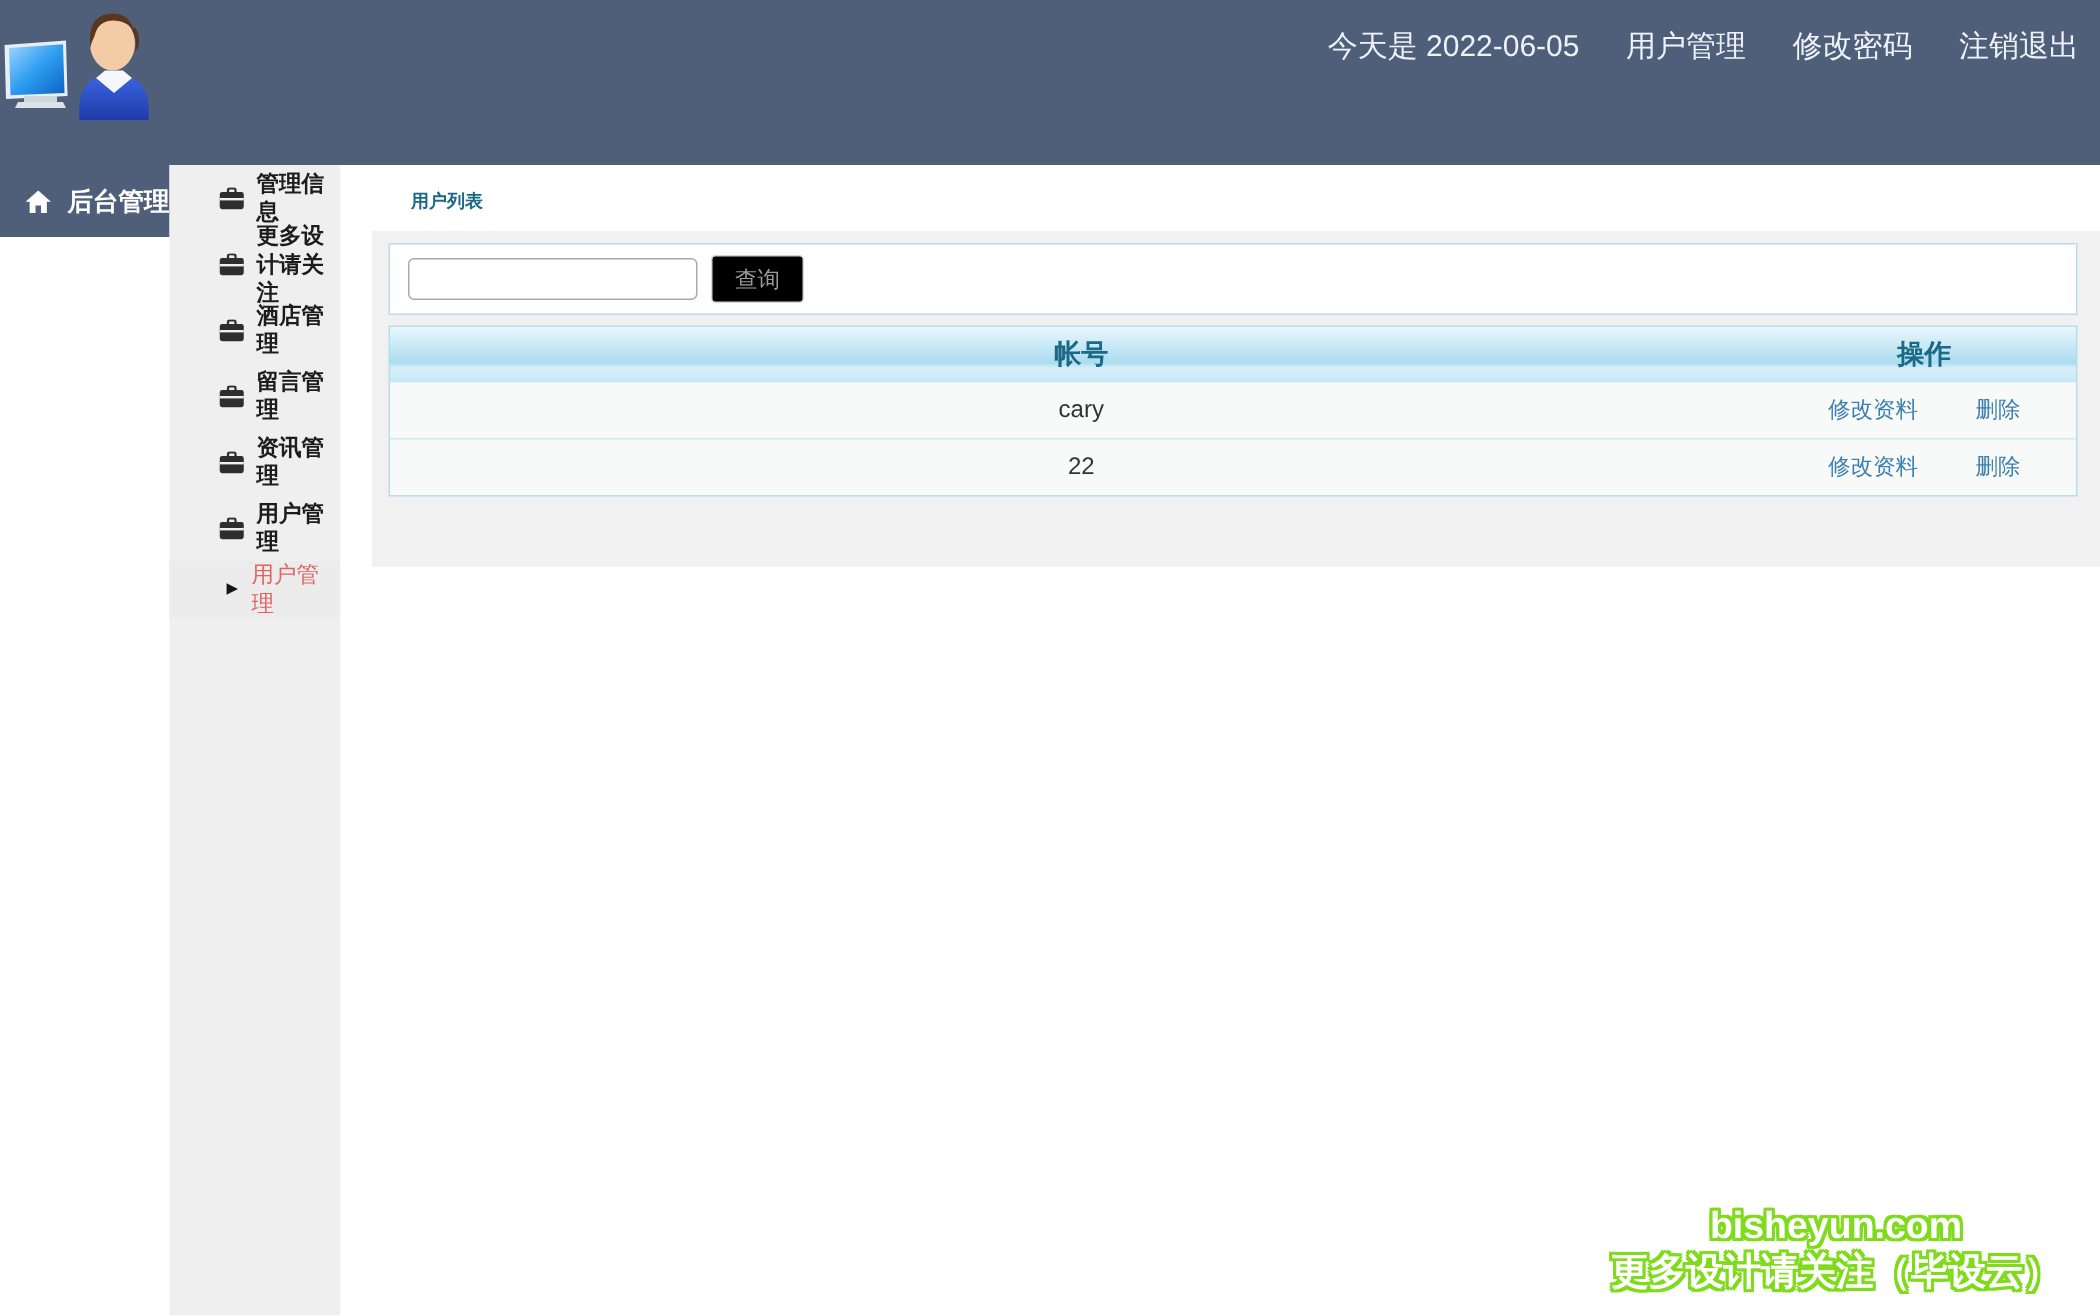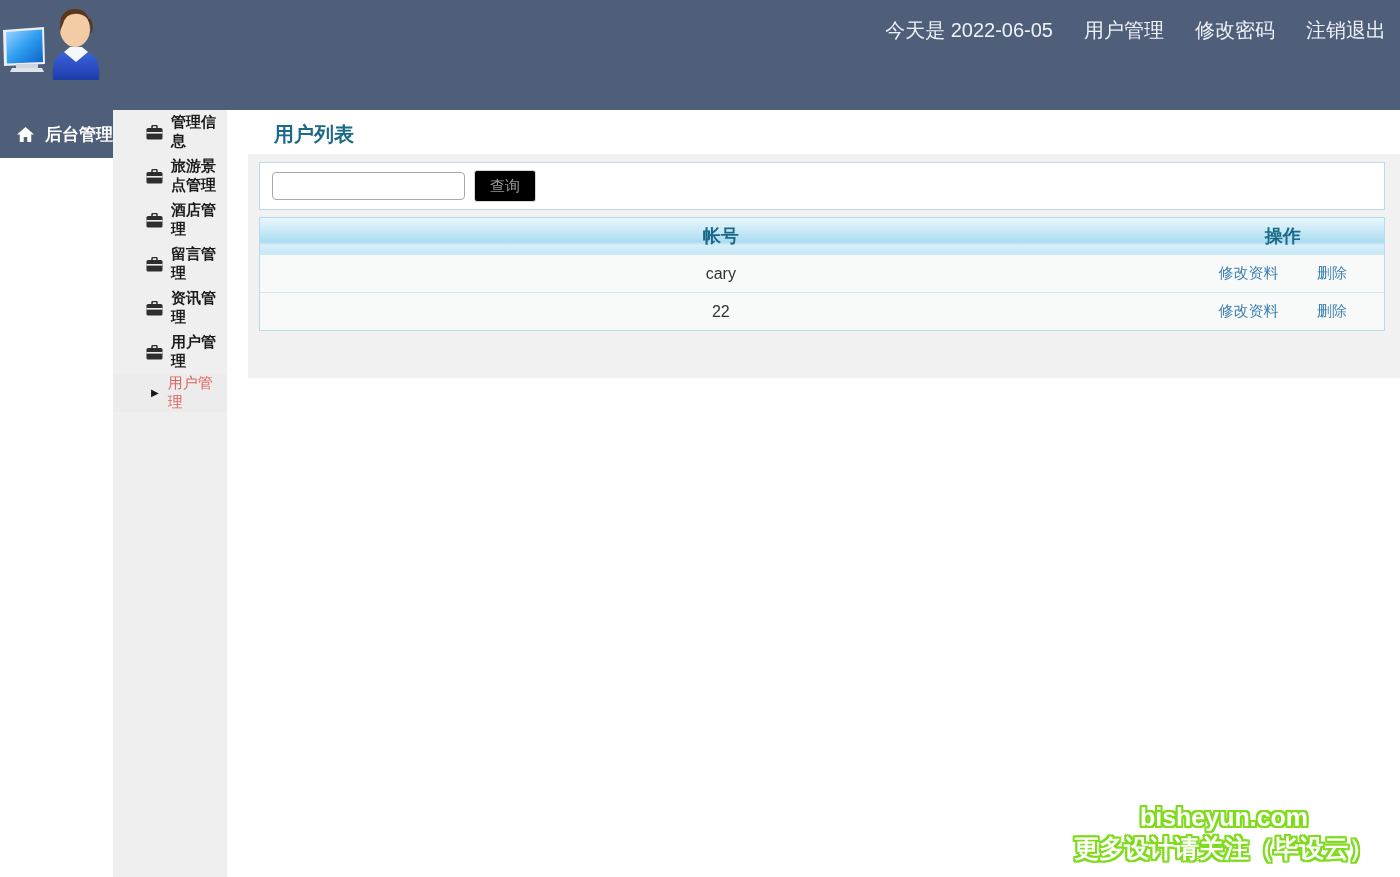--- a/index.html
+++ b/index.html
@@ -46,21 +46,21 @@
     display:flex; align-items:center; padding-left:38px; gap:9px;
     font-size:15px; color:#dd6663; cursor:pointer;
   }
   .tri { font-size:10px; color:#141414; line-height:1; }
   .sidebar-fill { flex:1; background:#edf4f9; }
 
   
   .main { position:absolute; left:227px; top:110px; width:1173px; height:767px; background:#ffffff; }
   .page-title {
     margin:14px 0 10px 47px; line-height:20px;
-    color:#1a6a87; font-size:20px; font-weight:bold;
+    color:#1a6a87; font-size:12px; font-weight:bold;
   }
   .panel {
     margin-left:21px; background:#f1f1f1;
     padding:8px 15px 47px 11px;
   }
   .search-box {
     background:#ffffff; border:1px solid #b9dcec;
     padding:7px 12px; display:flex; align-items:center;
   }
   .search-input {
@@ -156,21 +156,21 @@
           <rect x="0.5" y="7" width="16" height="1.6" fill="#efefef"></rect>
         </svg>
       <span>管理信息</span>
     </div>
     <div class="menu-item">
       <svg class="bicon" viewBox="0 0 17 15">
           <path d="M6 3 V1.6 a1.1 1.1 0 0 1 1.1-1.1 h2.8 a1.1 1.1 0 0 1 1.1 1.1 V3" stroke="#2e2e2e" stroke-width="1.5" fill="none"></path>
           <rect x="0.5" y="3" width="16" height="11.5" rx="1.6" fill="#2e2e2e"></rect>
           <rect x="0.5" y="7" width="16" height="1.6" fill="#efefef"></rect>
         </svg>
-      <span>旅游景点管理</span>
+      <span>更多设计请关注</span>
     </div>
     <div class="menu-item">
       <svg class="bicon" viewBox="0 0 17 15">
           <path d="M6 3 V1.6 a1.1 1.1 0 0 1 1.1-1.1 h2.8 a1.1 1.1 0 0 1 1.1 1.1 V3" stroke="#2e2e2e" stroke-width="1.5" fill="none"></path>
           <rect x="0.5" y="3" width="16" height="11.5" rx="1.6" fill="#2e2e2e"></rect>
           <rect x="0.5" y="7" width="16" height="1.6" fill="#efefef"></rect>
         </svg>
       <span>酒店管理</span>
     </div>
     <div class="menu-item">

